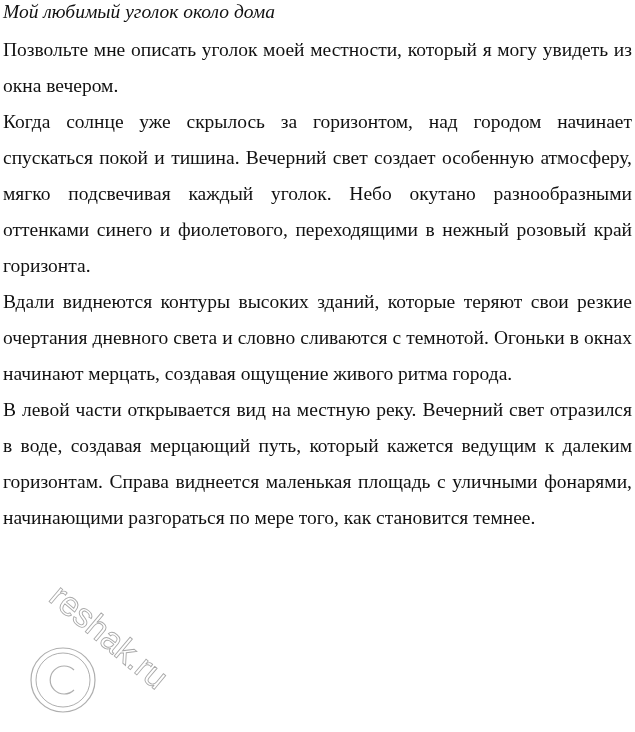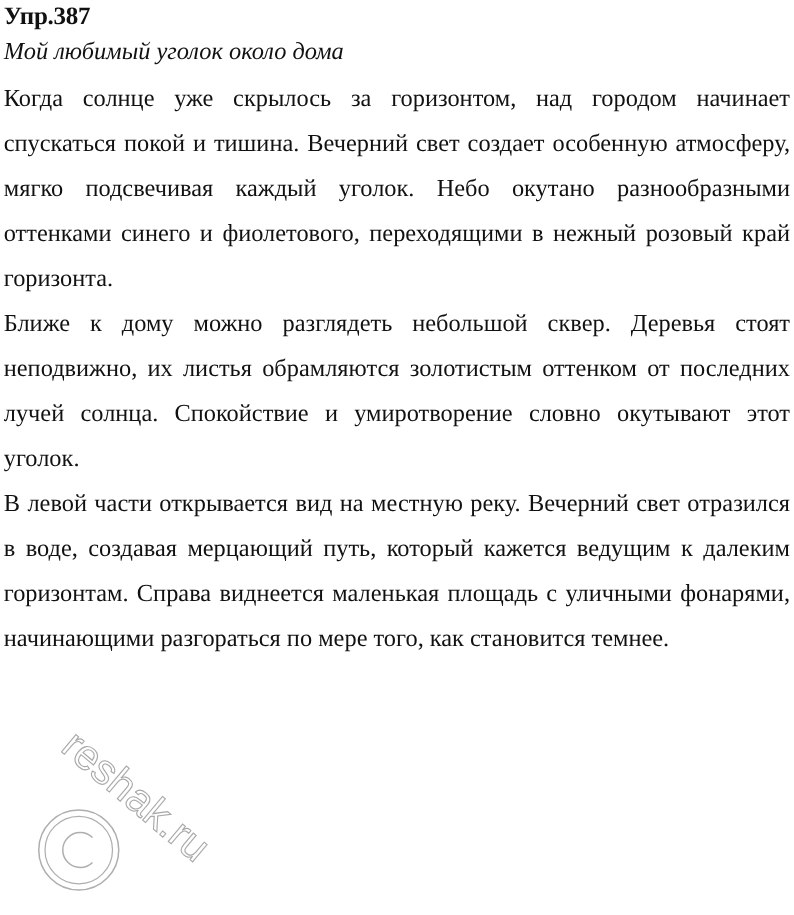--- a/index.html
+++ b/index.html
@@ -47,24 +47,24 @@
       top: 570px;
       width: 160px;
       height: 160px;
       pointer-events: none;
     }
   </style>
 </head>
 <body>
 
 <div class="page">
-  <div class="title">Упр.387</div>
   <div class="subtitle">Мой любимый уголок около дома</div>
+  <p class="para">Позвольте мне описать уголок моей местности, который я могу увидеть из окна вечером.</p>
   <p class="para">Когда солнце уже скрылось за горизонтом, над городом начинает спускаться покой и тишина. Вечерний свет создает особенную атмосферу, мягко подсвечивая каждый уголок. Небо окутано разнообразными оттенками синего и фиолетового, переходящими в нежный розовый край горизонта.</p>
-  <p class="para">Ближе к дому можно разглядеть небольшой сквер. Деревья стоят неподвижно, их листья обрамляются золотистым оттенком от последних лучей солнца. Спокойствие и умиротворение словно окутывают этот уголок.</p>
+  <p class="para">Вдали виднеются контуры высоких зданий, которые теряют свои резкие очертания дневного света и словно сливаются с темнотой. Огоньки в окнах начинают мерцать, создавая ощущение живого ритма города.</p>
   <p class="para">В левой части открывается вид на местную реку. Вечерний свет отразился в воде, создавая мерцающий путь, который кажется ведущим к далеким горизонтам. Справа виднеется маленькая площадь с уличными фонарями, начинающими разгораться по мере того, как становится темнее.</p>
 </div>
 
 <div class="watermark">
   <svg width="160" height="160" viewBox="0 0 160 160">
     <circle cx="45" cy="110" r="32" fill="none" stroke="#9a9a9a" stroke-width="1.2" opacity="0.8"></circle>
     <circle cx="45" cy="110" r="27" fill="none" stroke="#9a9a9a" stroke-width="1" opacity="0.8"></circle>
     <path d="M 56 100 A 14 14 0 1 0 56 120" fill="none" stroke="#9a9a9a" stroke-width="1.2" opacity="0.8"></path>
     <text x="30" y="52" transform="rotate(40 60 40)" font-family="Liberation Sans, sans-serif" font-size="34" fill="none" stroke="#9a9a9a" stroke-width="0.9" opacity="0.85">reshak.ru</text>
   </svg>

